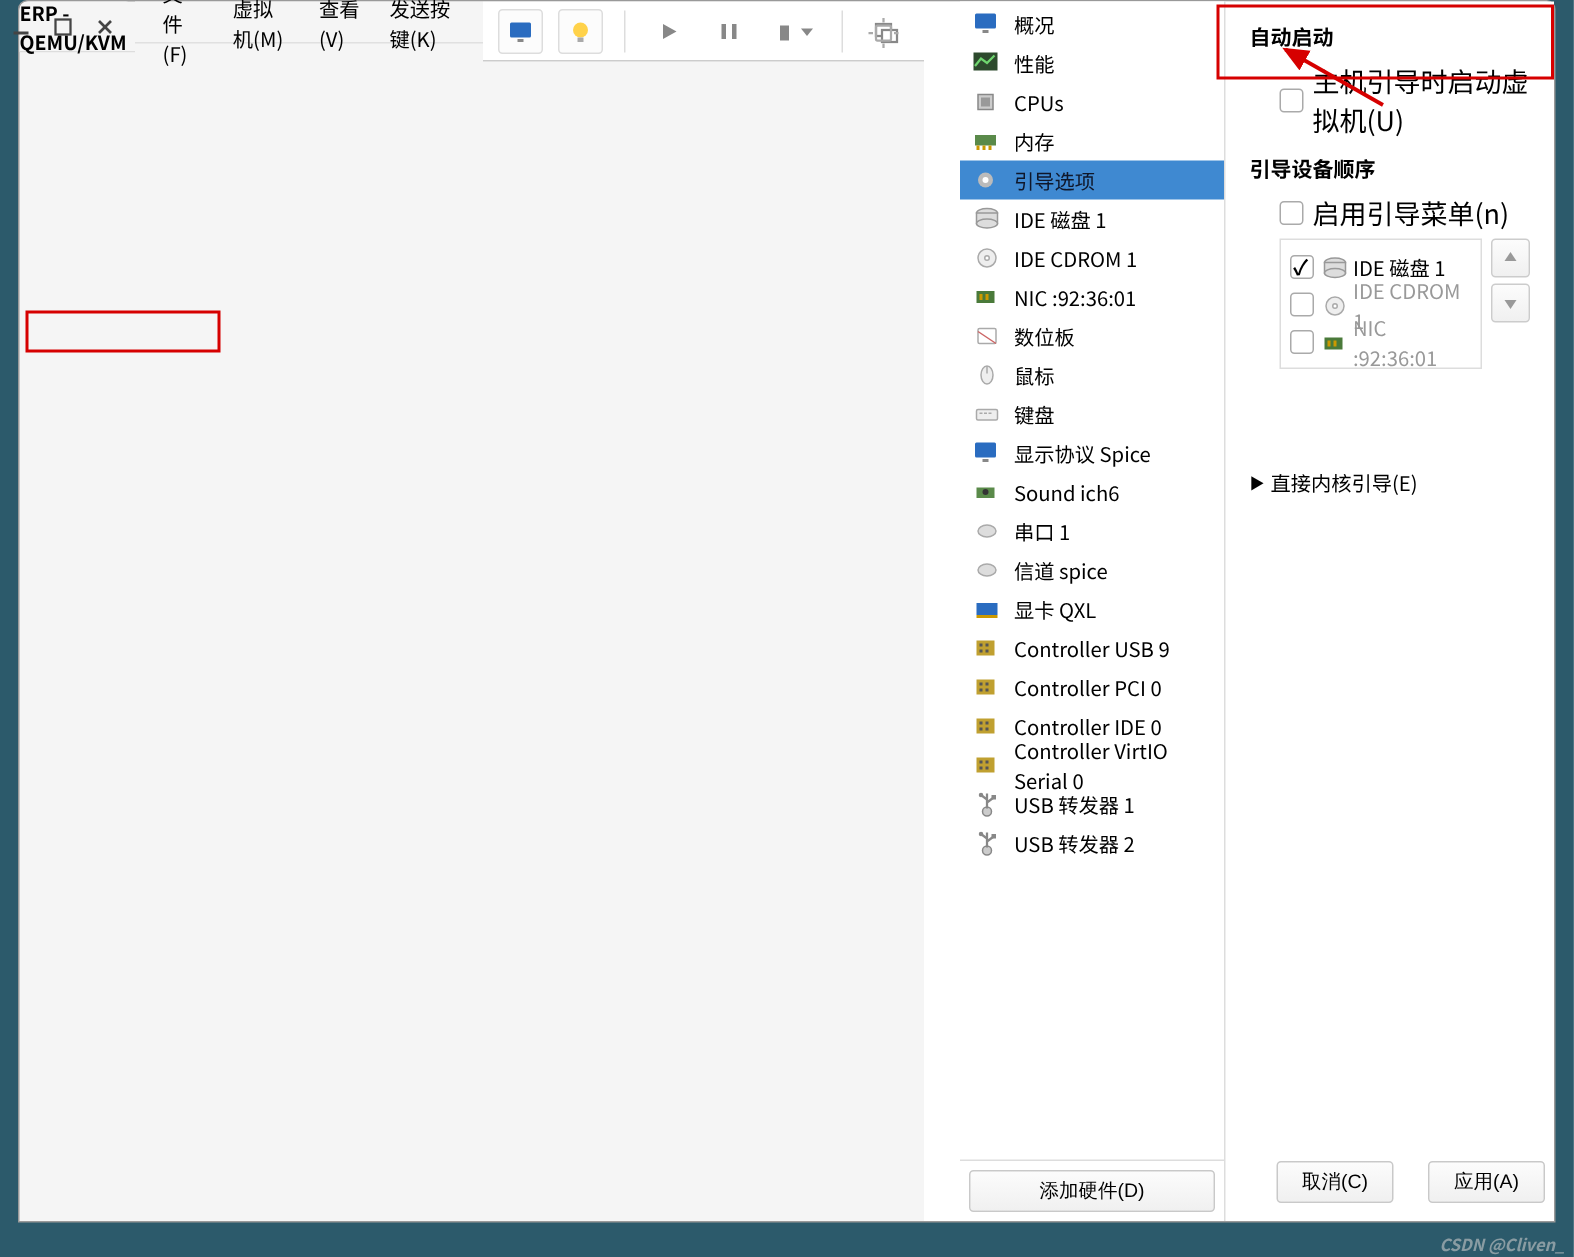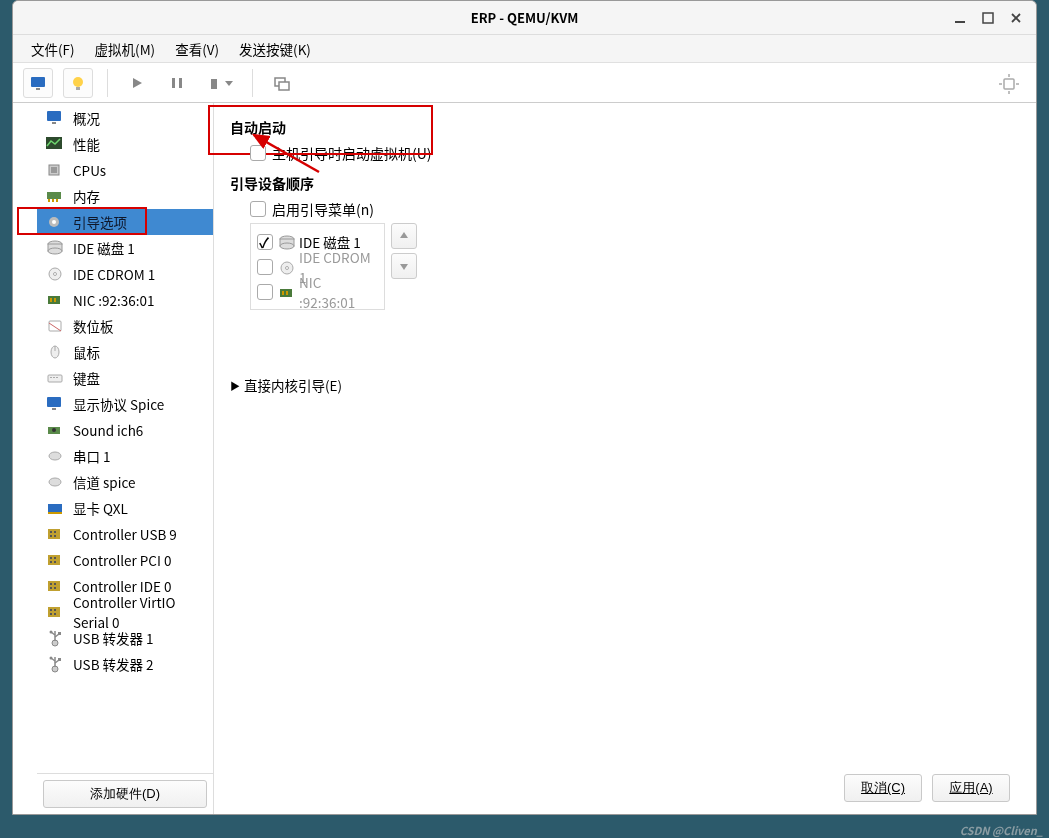--- a/index.html
+++ b/index.html
@@ -1,18 +1,18 @@
 <!DOCTYPE html>
 <html><head>
 <meta charset="utf-8">
 <style>
   * { box-sizing: border-box; }
   html, body { margin: 0; padding: 0; font-family: "Noto Sans CJK SC", "Microsoft YaHei", sans-serif; font-size: 14px; background: #2c5a6b; }
   .outer { position: relative; width: 1049px; height: 838px; background: #2c5a6b; overflow: hidden; }
-  .window { position: absolute; left: 12px; top: 0; width: 1025px; height: 815px; background: #f5f5f5; border: 1px solid #999; border-radius: 6px 6px 0 0; display: flex; flex-direction: column; }
+  .window { position: absolute; left: 12px; top: 0; width: 1025px; height: 815px; background: #f5f5f5; border: 1px solid #999; border-radius: 6px 6px 0 0; display: flex; flex-direction: row; }
   .titlebar { height: 34px; display: flex; align-items: center; justify-content: center; background: #f5f5f5; border-bottom: 1px solid #ddd; border-radius: 6px 6px 0 0; position: relative; }
   .titlebar .title { font-weight: 600; font-size: 13px; }
   .titlebar .winctrls { position: absolute; right: 6px; top: 0; height: 34px; display: flex; align-items: center; gap: 0; }
   .winbtn { width: 28px; height: 28px; display: flex; align-items: center; justify-content: center; font-size: 14px; cursor: default; }
   .menubar { height: 28px; display: flex; align-items: center; padding: 0 8px; background: #f5f5f5; border-bottom: 1px solid #e0e0e0; }
   .menubar .menuitem { padding: 2px 10px; font-size: 13.5px; }
 
   .toolbar { height: 40px; background: #fff; border-bottom: 1px solid #ccc; display: flex; align-items: center; padding: 0 10px; gap: 10px; position: relative; }
   .tbtn { width: 30px; height: 30px; background: #fcfcfc; border: 1px solid #ddd; border-radius: 3px; display: flex; align-items: center; justify-content: center; }
   .tbtn.flat { background: transparent; border-color: transparent; }
@@ -25,33 +25,33 @@
   .sideitem { height: 26px; display: flex; align-items: center; padding: 0 8px; gap: 8px; font-size: 13.5px; }
   .sideitem.sel { background: #3f89d1; color: #0f172a; }
   .sideitem .icon { width: 20px; height: 20px; display: flex; align-items: center; justify-content: center; flex-shrink: 0; }
   .sideitem .icon svg { display: block; }
   .addbtn-wrap { padding: 6px; }
   .addbtn { width: 100%; height: 28px; background: linear-gradient(#fcfcfc,#f0f0f0); border: 1px solid #c9c9c9; border-radius: 3px; font-size: 13px; }
 
   .content { flex: 1; padding: 10px 16px; position: relative; }
   .section-title { font-weight: 600; margin: 4px 0 6px 0; }
   .indented { padding-left: 20px; margin-bottom: 10px; }
-  .cb-row { display: flex; align-items: center; gap: 6px; margin: 4px 0; font-size: 14px; }
+  .cb-row { display: flex; align-items: center; gap: 6px; margin: 4px 0; font-size: 18px; }
   .chk { width: 16px; height: 16px; border: 1px solid #aaa; border-radius: 3px; background: #fff; flex-shrink:0; position:relative; }
   .chk.checked::after { content: "✓"; position: absolute; left: 1px; top: -3px; font-size: 14px; font-weight: 700; }
   .bootlist-row { display: flex; align-items: flex-start; gap: 6px; }
   .bootlist { border: 1px solid #ddd; width: 135px; padding: 5px 6px; font-size: 13.5px; }
   .bootlist .bitem { display: flex; align-items: center; gap: 5px; height: 25px; }
   .bootlist .bitem.dim { color: #999; }
   .upd-col { display: flex; flex-direction: column; gap: 4px; }
   .arrowbtn { width: 26px; height: 26px; border: 1px solid #ccc; border-radius: 3px; background: linear-gradient(#fcfcfc,#f0f0f0); display: flex; align-items: center; justify-content: center; color: #888; }
   .expander { display: flex; align-items: center; gap: 4px; font-size: 13.5px; margin-top: 6px; }
   .tri { font-size: 10px; }
 
-  .footer { position: absolute; right: 26px; bottom: 12px; display: flex; gap: 10px; text-decoration: underline; }
+  .footer { position: absolute; right: 6px; bottom: 12px; display: flex; gap: 23px; }
   .fbtn { min-width: 78px; height: 28px; background: linear-gradient(#fcfcfc,#f0f0f0); border: 1px solid #c9c9c9; border-radius: 3px; font-size: 13px; padding: 0 12px; }
 
   
   .redbox1 { position: absolute; border: 2px solid #d60000; pointer-events: none; }
   .arrow-svg { position: absolute; pointer-events: none; }
 
   .mini-icon { width: 16px; height: 14px; display: inline-block; }
 
   .watermark { position:absolute; right:6px; bottom:0; font-size:11px; color:rgba(200,200,200,0.6); font-style:italic;font-weight:bold;}
 </style>

